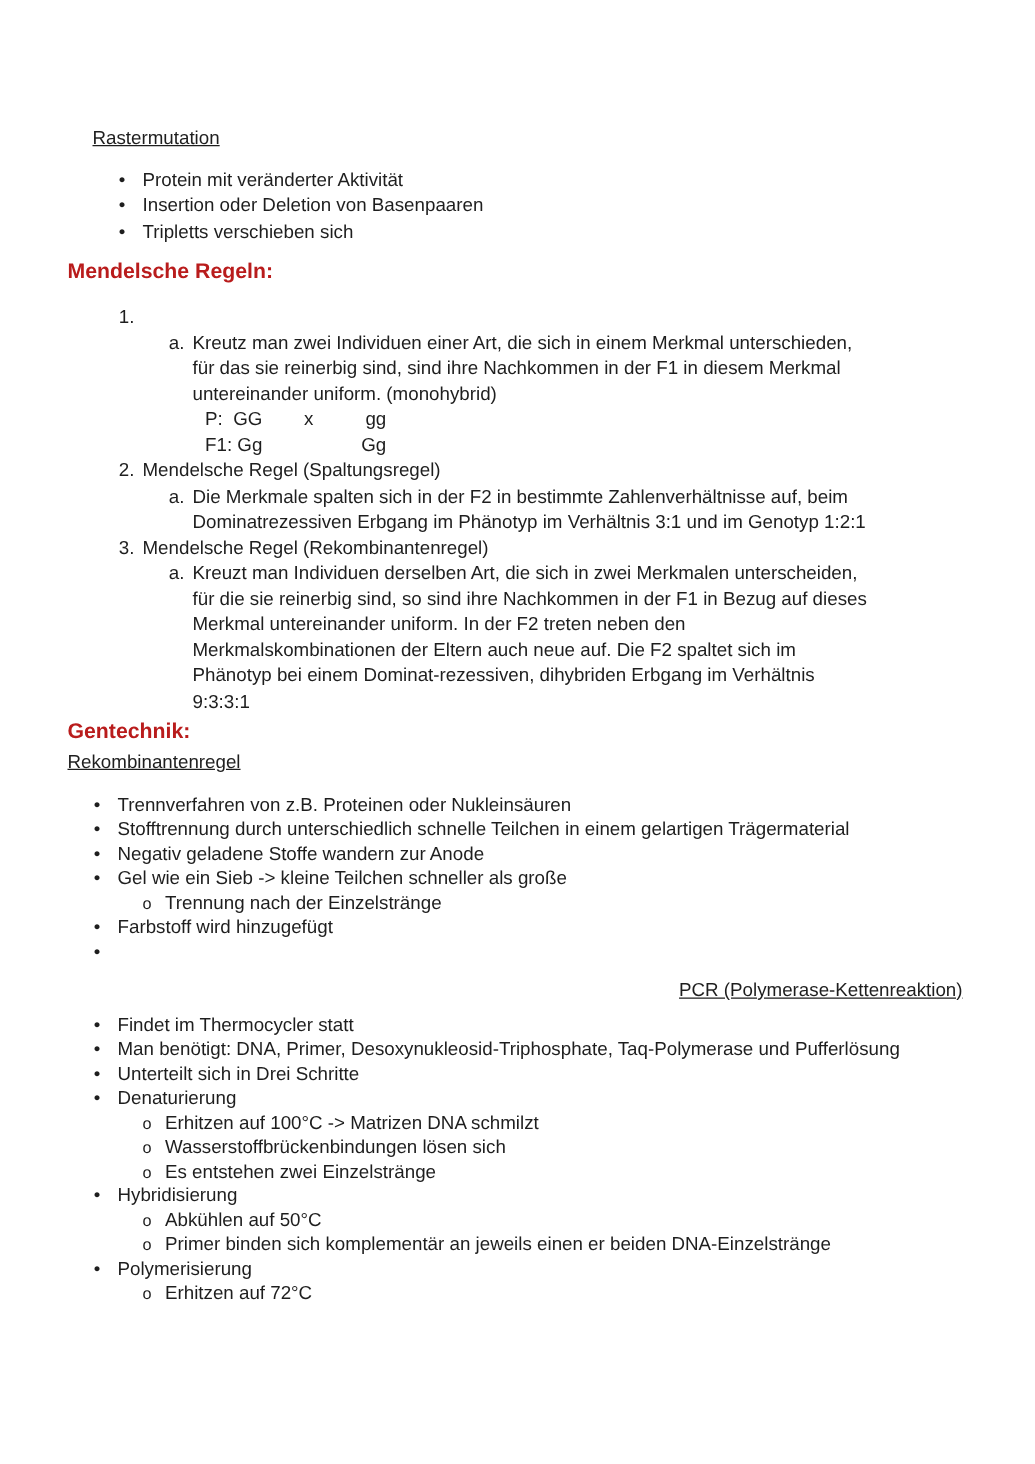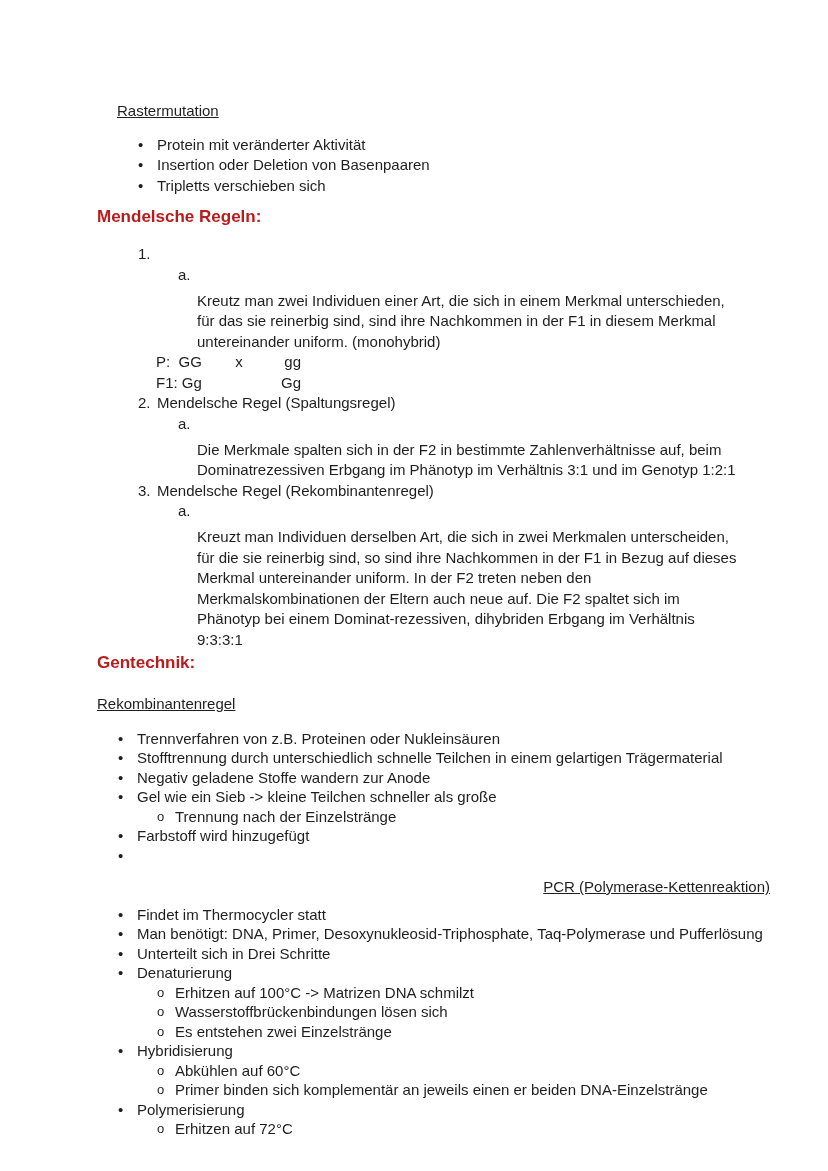--- a/index.html
+++ b/index.html
@@ -5,45 +5,45 @@
   * { margin: 0; padding: 0; box-sizing: border-box; }
   html, body { background: #ffffff; }
   body {
     width: 828px; height: 1171px;
     font-family: "Liberation Sans", sans-serif;
     color: #1e1e1e;
     font-size: 15px;
     line-height: 20.5px;
     overflow: hidden;
   }
-  .page { width: 828px; height: 1171px; padding: 101px 58px 0 97px; background: #ffffff; }
+  .page { width: 828px; height: 1171px; padding: 101px 58px 0 54px; background: #ffffff; }
 
   .u { text-decoration: underline; }
   .t1 { margin: 0 0 13px 20px; }                 
   .t2 { margin: 0 0 14px 0; }                    
   .t2-pcr { margin: 12px 0 7px 0; text-align: right; }              
 
   .h-main { font-size: 17px; font-weight: bold; color: #b91c1c; line-height: 22px; }
   .h-mendel { margin: 10px 0 16px 0; }
-  .h-gentechnik { margin: 2px 0 20px 0; }
+  .h-gentechnik { margin: 2px 0 4px 0; }
 
   .row { display: flex; }
   .lvl0 { margin-left: 41px; }                   
   .lvl1 { margin-left: 21px; }                   
   .lvl2 { margin-left: 60px; }                   
   .list .row { line-height: 19.5px; }
   .marker { flex: 0 0 19px; }
   .marker-o { flex: 0 0 18px; font-size: 13px; }
 
   .rule-title-row { display: flex; margin-left: 41px; }
   .num { flex: 0 0 19px; }
   .rule-body { display: flex; margin-left: 81px; }
   .letter { flex: 0 0 19px; }
-  .rule-text { white-space: pre-wrap; width: 556px; margin-top: 26px; }
-  .cross { margin-left: 59px; white-space: pre; }
+  .rule-text { white-space: pre-wrap; width: 556px; }
+  .cross { margin-left: 110px; white-space: pre; }
 </style>
 </head>
 <body>
 
 <div class="page">
 
   <div class="t1 u">Rastermutation</div>
 
   <div>
     <div class="row lvl0">
@@ -172,21 +172,21 @@
     <div class="row lvl2">
       <span class="marker marker-o">o</span>
       <span>Es entstehen zwei Einzelstränge</span>
     </div>
     <div class="row lvl1">
       <span class="marker">•</span>
       <span>Hybridisierung</span>
     </div>
     <div class="row lvl2">
       <span class="marker marker-o">o</span>
-      <span>Abkühlen auf 60°C</span>
+      <span>Abkühlen auf 50°C</span>
     </div>
     <div class="row lvl2">
       <span class="marker marker-o">o</span>
       <span>Primer binden sich komplementär an jeweils einen er beiden DNA-Einzelstränge</span>
     </div>
     <div class="row lvl1">
       <span class="marker">•</span>
       <span>Polymerisierung</span>
     </div>
     <div class="row lvl2">

